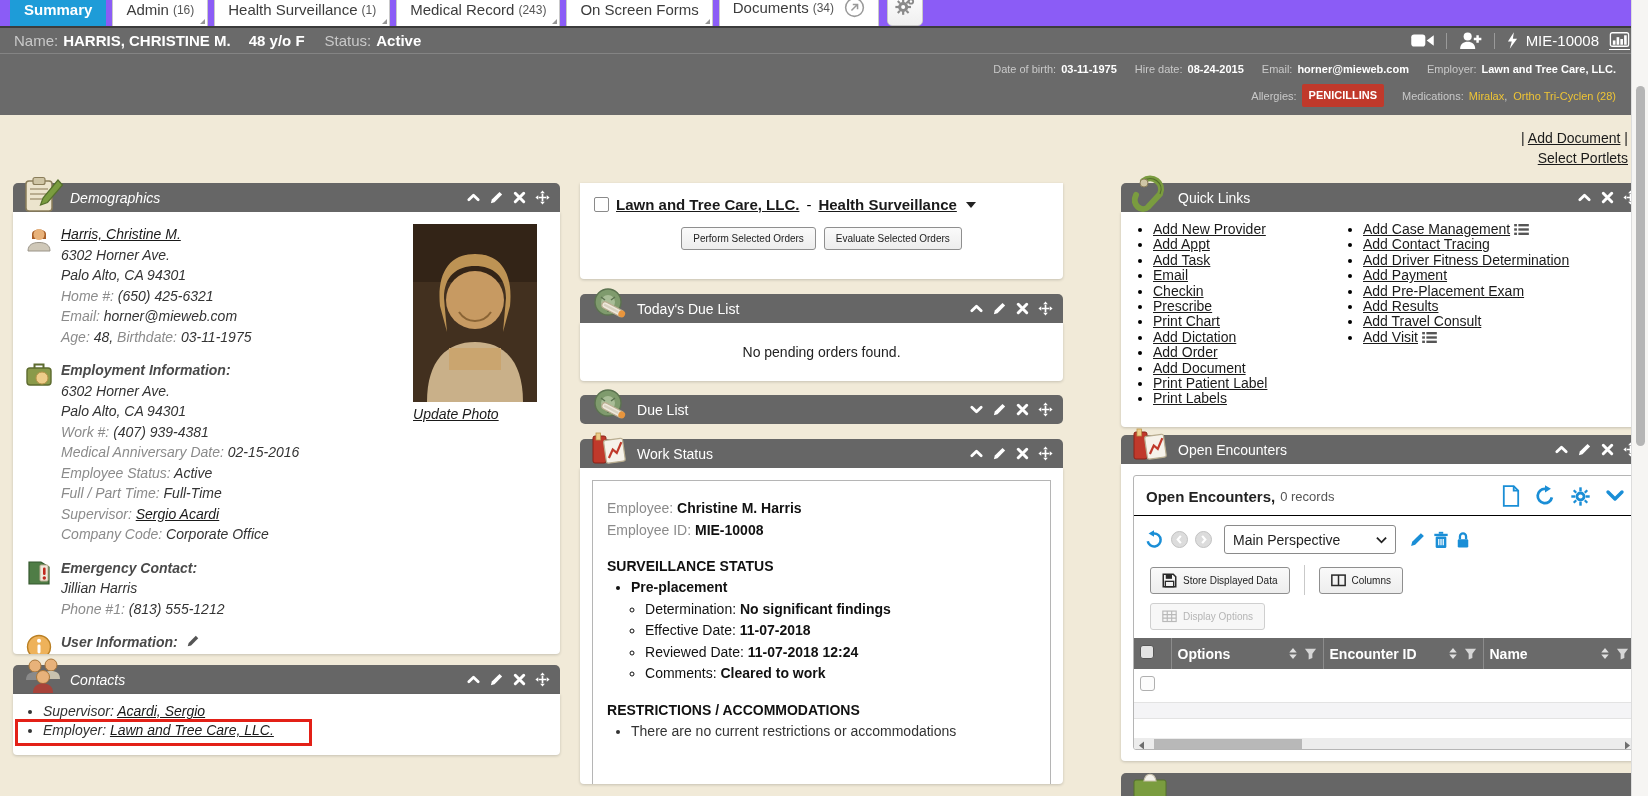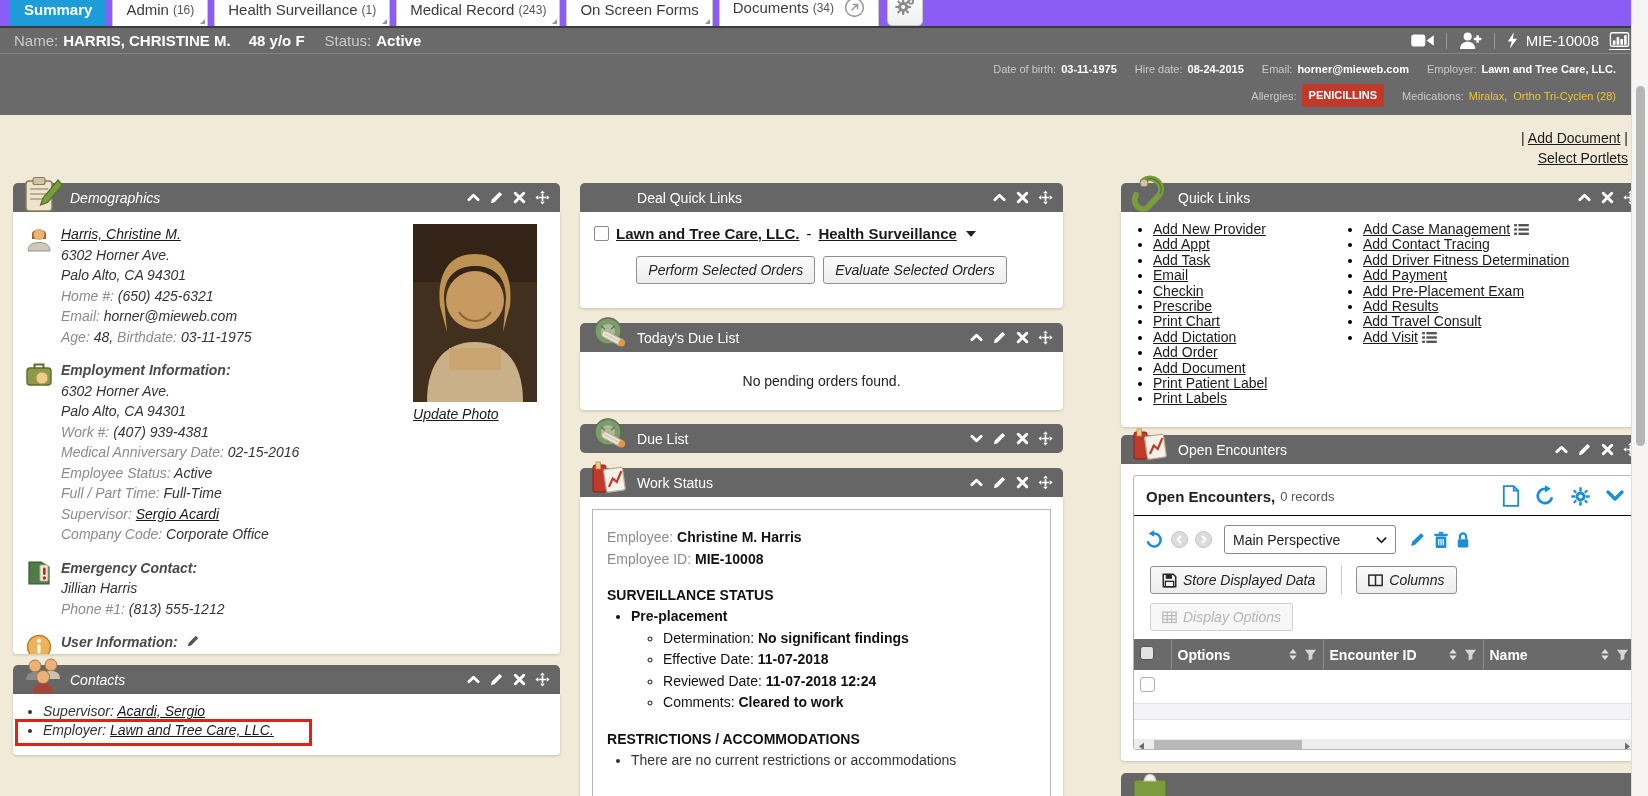--- a/index.html
+++ b/index.html
@@ -77,34 +77,34 @@
   .contacts-body ul { list-style:disc; margin-left:18px; font-size:14px; line-height:19px; color:#333; }
   .annotation-box { position:absolute; left:2px; top:25px; width:297px; height:27px; border:3px solid #e32017; z-index:5; }
 
   
   .deal-body { height:96px; padding:13px 14px 0; font-size:15px; }
   .deal-line { display:flex; align-items:center; gap:7px; }
   .cb { width:15px; height:15px; border:1px solid #8a8a8a; border-radius:2px; background:#fff; display:inline-block; cursor:pointer; }
   .blnk { font-weight:bold; }
   .caret-down { display:inline-block; width:0; height:0; border-left:5px solid transparent; border-right:5px solid transparent; border-top:6px solid #222; margin-left:2px; }
   .deal-btns { display:flex; justify-content:center; gap:8px; margin-top:14px; }
-  .gbtn { background:linear-gradient(#fafafa,#ededed); border:1px solid #8f8f8f; border-radius:3px; padding:5px 11px; font-size:14px; color:#222; cursor:pointer; display:inline-flex; align-items:center; gap:6px; font-family:inherit;font-style:italic; }
+  .gbtn { background:linear-gradient(#fafafa,#ededed); border:1px solid #8f8f8f; border-radius:3px; padding:5px 11px; font-size:10px; color:#222; cursor:pointer; display:inline-flex; align-items:center; gap:6px; font-family:inherit; }
   .gbtn svg { width:15px; height:15px; }
   .gbtn.disabled { color:#b5b5b5; border-color:#cfcfcf; background:#f7f7f7; }
 
   
   .tdl-body { height:58px; display:flex; align-items:center; justify-content:center; font-size:14px; color:#222; }
 
   
   .ws-body { height:316px; padding:12px; overflow:hidden; }
   .ws-box { border:1px solid #b5b5b5; height:320px; padding:16px 14px; font-size:14px; color:#333; }
   .ws-line { line-height:22px; }
   .ws-head { font-weight:bold; color:#111; margin-top:14px; line-height:22px; }
   .ws-box ul.l1 { list-style:disc; margin-left:24px; }
-  .ws-box ul.l2 { list-style:circle; margin-left:32px; }
+  .ws-box ul.l2 { list-style:circle; margin-left:14px; }
   .ws-box li { line-height:21.5px; }
   .bold { font-weight:bold; color:#111; }
 
   
   .ql-body { height:215px; padding:10px 0 0 14px; overflow:hidden; display:flex; }
   .ql-body ul { list-style:disc; font-size:14px; line-height:15.4px; }
   .ql-col1 { width:190px; margin-left:18px; }
   .ql-col2 { margin-left:20px; }
   .ql-body li { margin-bottom:0; }
   .li-icon { display:inline-flex; margin-left:4px; vertical-align:-1px; }
@@ -446,40 +446,20 @@
               <li><span>Employer: </span><a class="lnk">Lawn and Tree Care, LLC.</a></li>
             </ul>
             <div class="annotation-box"></div>
           </div>
         </div>
       </div>
 
       <div class="col-mid">
 
         <div class="portlet">
-          <div class="ph">
-            <span class="ptitle">Deal Quick Links</span>
-            <span class="pcontrols">
-              <span class="pc">
-                  <svg viewBox="0 0 16 16">
-                    <path d="M3 10.5L8 5.5l5 5" fill="none" stroke="#fff" stroke-width="3" stroke-linecap="round" stroke-linejoin="round"></path>
-                  </svg>
-                </span>
-              <span class="pc">
-                  <svg viewBox="0 0 16 16">
-                    <path d="M3.5 3.5l9 9M12.5 3.5l-9 9" stroke="#fff" stroke-width="3.2" stroke-linecap="round"></path>
-                  </svg>
-                </span>
-              <span class="pc">
-                  <svg viewBox="0 0 18 18">
-                    <path d="M9 0.5l2.8 3.4H6.2zM9 17.5l2.8-3.4H6.2zM0.5 9l3.4-2.8v5.6zM17.5 9l-3.4-2.8v5.6zM8 4.5h2v9H8zM4.5 8h9v2h-9z" fill="#fff"></path>
-                  </svg>
-                </span>
-            </span>
-          </div>
           <div class="pb deal-body">
             <div class="deal-line">
               <span class="cb"></span>
               <a class="lnk blnk">Lawn and Tree Care, LLC.</a>
               <span>-</span>
               <a class="lnk blnk">Health Surveillance</a>
               <span class="caret-down"></span>
             </div>
             <div class="deal-btns">
               <button class="gbtn">Perform Selected Orders</button>

